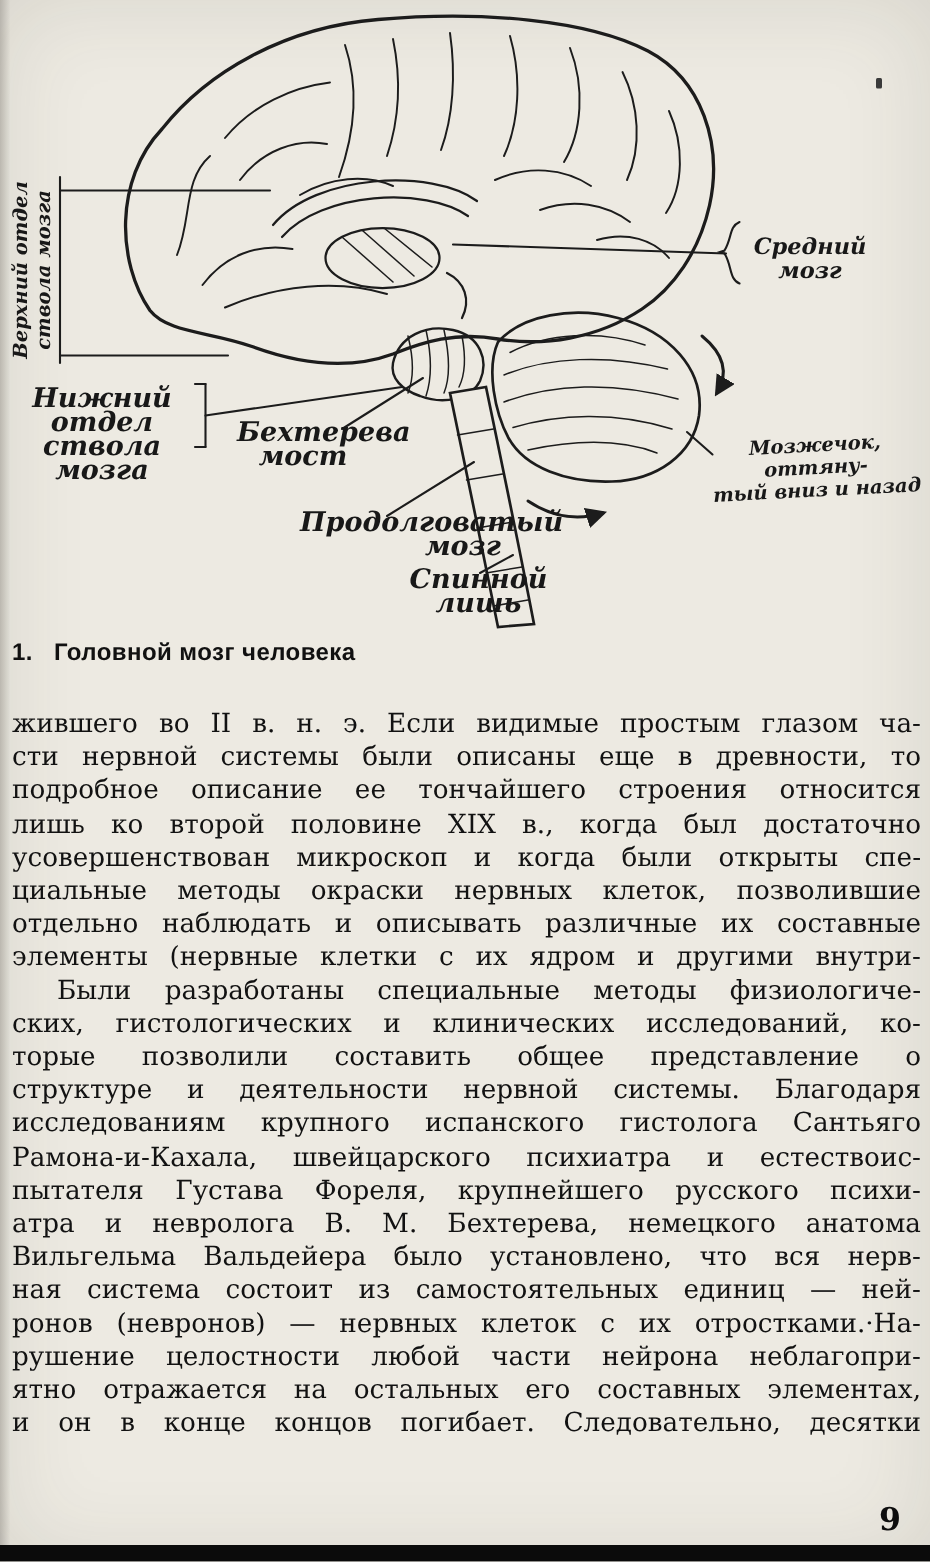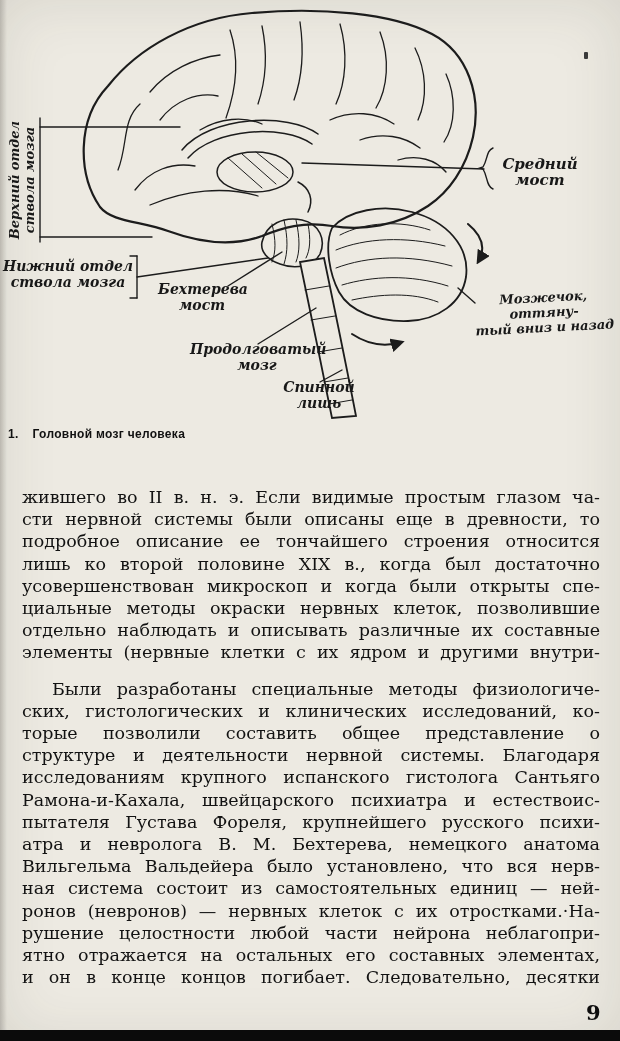--- a/index.html
+++ b/index.html
@@ -11,43 +11,43 @@
   }
   .page::before{
     content:""; position:absolute; left:0; top:0; width:7px; height:100%;
     background:linear-gradient(to right, rgba(50,45,40,.22), rgba(50,45,40,0));
     pointer-events:none; z-index:5;
   }
   .figure { position:absolute; left:0; top:0; width:620px; height:425px; }
   .figure svg { position:absolute; left:0; top:0; }
   .fig-label{
     position:absolute; font-style:italic; font-weight:bold;
-    font-size:14px; line-height:16px; text-align:center;
+    font-size:18px; line-height:16px; text-align:center;
     white-space:pre-line; color:#181818; z-index:3;
   }
   .lbl-upper   { left:-43px; top:160px; width:130px; height:40px;
                  transform:rotate(-90deg); display:flex; align-items:center; justify-content:center;
                  font-size:13px; line-height:15px;}
   .lbl-mid     { left:498px; top:156px; width:84px; font-size:15px;}
   .lbl-lower   { left:2px;   top:258px; width:132px;}
   .lbl-pons    { left:158px; top:281px; width:88px;}
   .lbl-cereb   { left:470px; top:290px; width:148px; transform:rotate(-3deg); font-size:13px; line-height:15px;}
-  .lbl-medulla { left:190px; top:341px; width:134px;}
+  .lbl-medulla { left:200px; top:341px; width:134px;text-align:right;}
   .lbl-spinal  { left:272px; top:379px; width:94px;}
   .caption{
     position:absolute; left:8px; top:427px; width:400px;
     font-family:"Liberation Sans", sans-serif; font-weight:bold;
-    font-size:12px; letter-spacing:.3px; color:#111;
+    font-size:16px; letter-spacing:.3px; color:#111;
   }
   .caption .num{ margin-right:14px; }
   .body-text{
     position:absolute; left:8px; top:472px; width:606px;
     font-size:17.5px; line-height:22.2px; color:#121212;
   }
-  .para{ margin:14px; white-space:pre-line; }
+  .para{ margin:0; white-space:pre-line; }
   .just{ text-align:justify; text-align-last:justify; }
   .indent{ text-indent:30px; }
   .page-number{
     position:absolute; left:586px; top:1000px;
     font-weight:bold; font-size:21px; color:#0d0d0d;
   }
   .bottom-bar{
     position:absolute; left:0; bottom:0; width:620px; height:11px;
     background:#0b0b0b; z-index:6;
   }
@@ -144,21 +144,21 @@
 
       <g stroke-width="2">
         <path d="M468 224 Q490 242 478 262" marker-end="url(#ah)"></path>
         <path d="M352 334 Q376 350 402 342" marker-end="url(#ah)"></path>
       </g>
     </svg>
 
     <div class="fig-label lbl-upper">Верхний отдел
 ствола мозга</div>
     <div class="fig-label lbl-mid">Средний
-мост</div>
+мозг</div>
     <div class="fig-label lbl-lower">Нижний отдел
 ствола мозга</div>
     <div class="fig-label lbl-pons">Бехтерева
 мост</div>
     <div class="fig-label lbl-cereb">Мозжечок, оттяну-
 тый вниз и назад</div>
     <div class="fig-label lbl-medulla">Продолговатый
 мозг</div>
     <div class="fig-label lbl-spinal">Спинной
 лишь</div>

